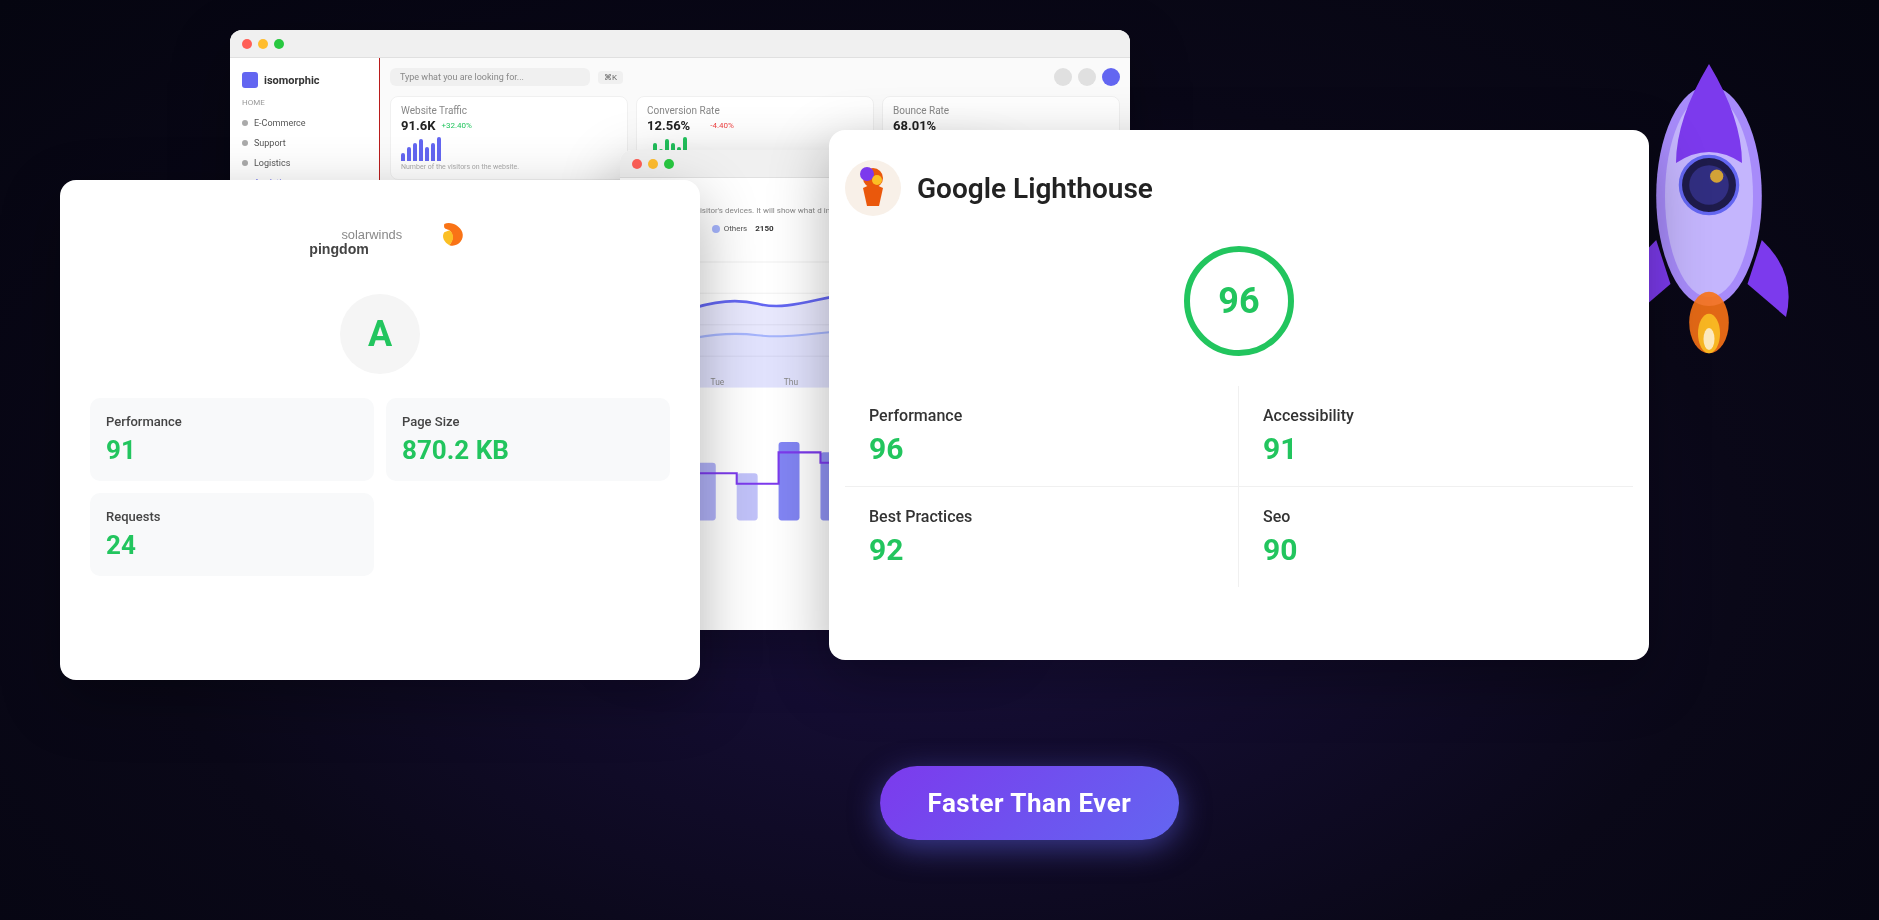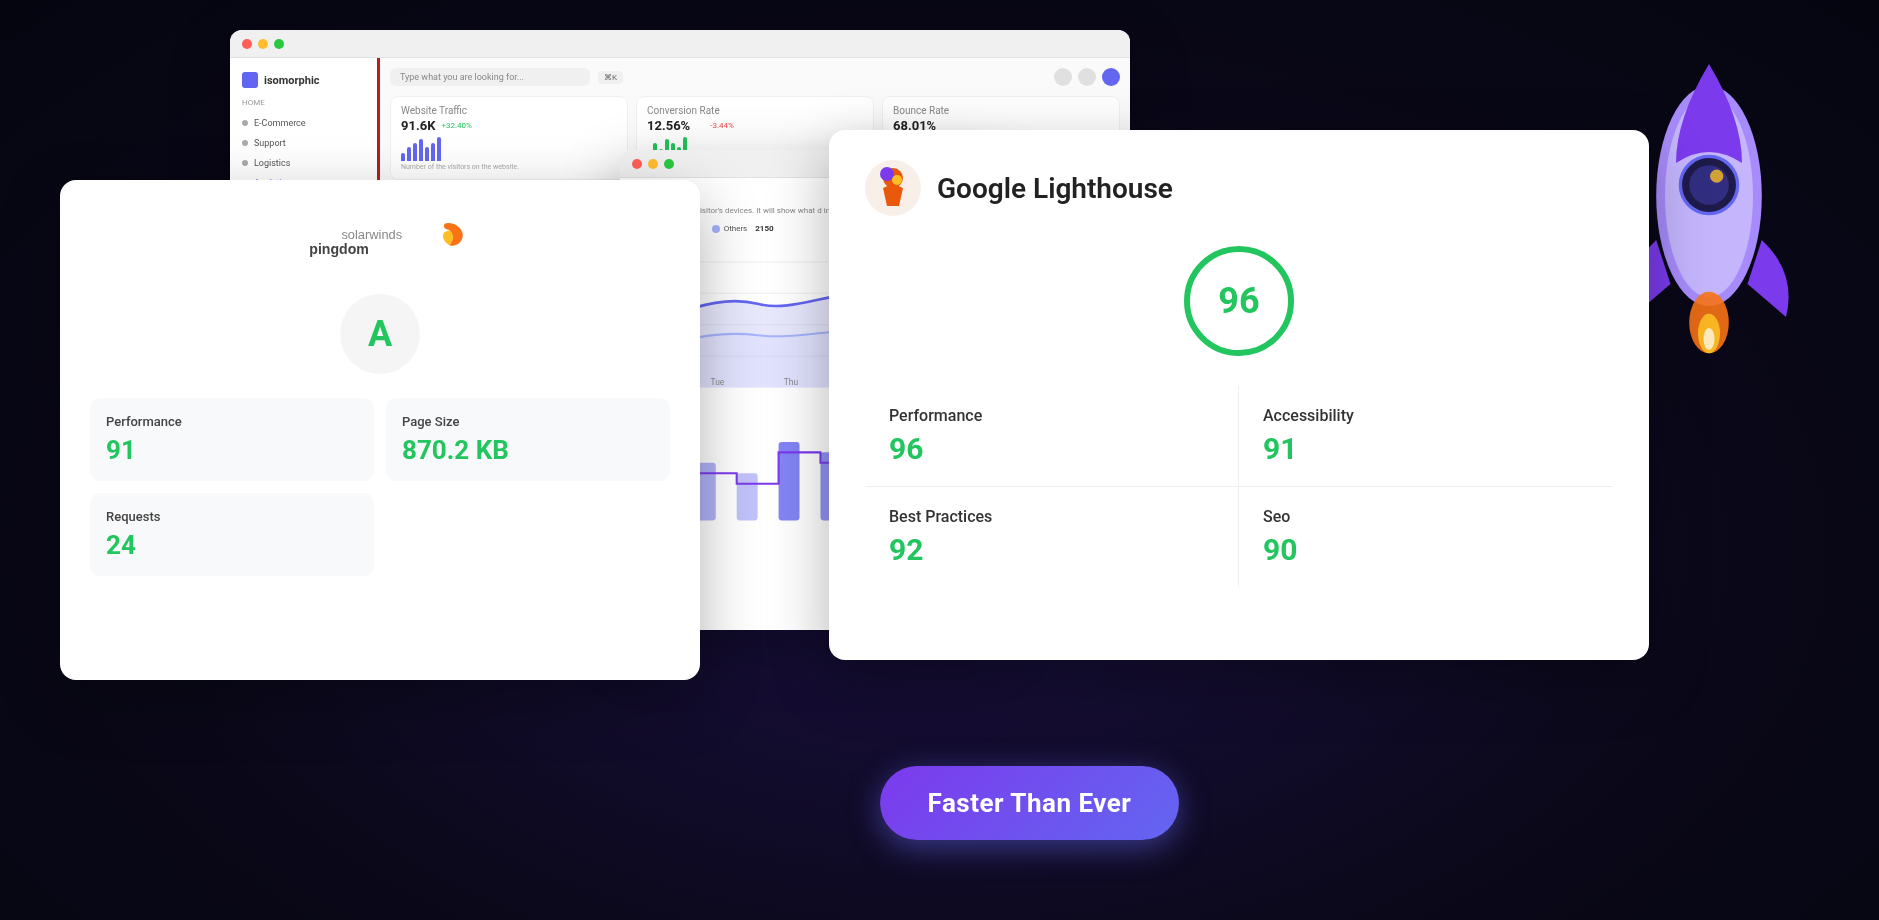--- a/index.html
+++ b/index.html
@@ -65,21 +65,21 @@
 
     .dashboard-body {
       display: flex;
       height: calc(100% - 28px);
     }
 
     
     .db-sidebar {
       width: 150px;
       background: #fff;
-      border-right: 3px solid #b91c1c;
+      border-right: 1px solid #b91c1c;
       padding: 10px 0;
     }
     .db-logo {
       display: flex;
       align-items: center;
       gap: 6px;
       padding: 4px 12px 10px;
       font-size: 11px;
       font-weight: 700;
       color: #333;
@@ -235,21 +235,21 @@
 
     
     .lighthouse-card {
       width: 820px;
       height: 530px;
       top: 130px;
       right: 230px;
       z-index: 3;
     }
     .lighthouse-body {
-      padding: 30px 36px;
+      padding: 30px 16px;
     }
 
     
     .lh-header {
       display: flex;
       align-items: center;
       gap: 16px;
       margin-bottom: 30px;
     }
     .lh-icon {
@@ -414,21 +414,21 @@
             <div class="mini-bar" style="height:18px;background:#6366f1;"></div>
             <div class="mini-bar" style="height:24px;background:#6366f1;"></div>
           </div>
           <div class="db-stat-sub">Number of the visitors on the website.</div>
         </div>
 
         <div class="db-stat-card">
           <div class="db-stat-label">Conversion Rate</div>
           <div style="display:flex;align-items:center;gap:20px;">
             <div class="db-stat-value">12.56%</div>
-            <div class="db-stat-change-neg">-3.44%</div>
+            <div class="db-stat-change-neg">-4.40%</div>
           </div>
           <div class="mini-bars">
             <div class="mini-bar" style="height:10px;background:#22c55e;"></div>
             <div class="mini-bar" style="height:18px;background:#22c55e;"></div>
             <div class="mini-bar" style="height:12px;background:#22c55e;"></div>
             <div class="mini-bar" style="height:22px;background:#22c55e;"></div>
             <div class="mini-bar" style="height:18px;background:#22c55e;"></div>
             <div class="mini-bar" style="height:14px;background:#22c55e;"></div>
             <div class="mini-bar" style="height:24px;background:#22c55e;"></div>
           </div>

